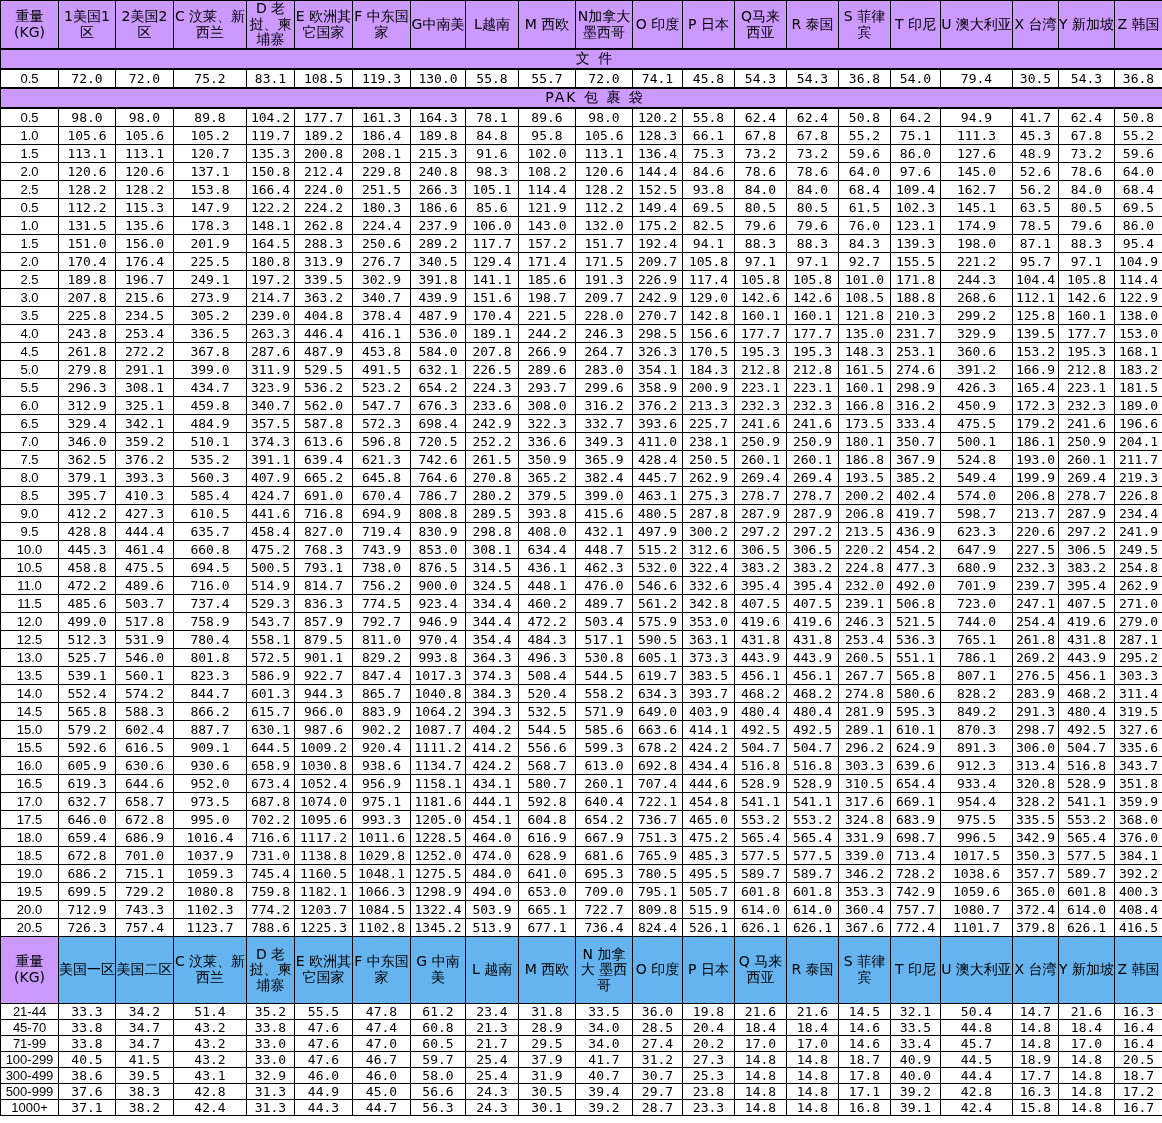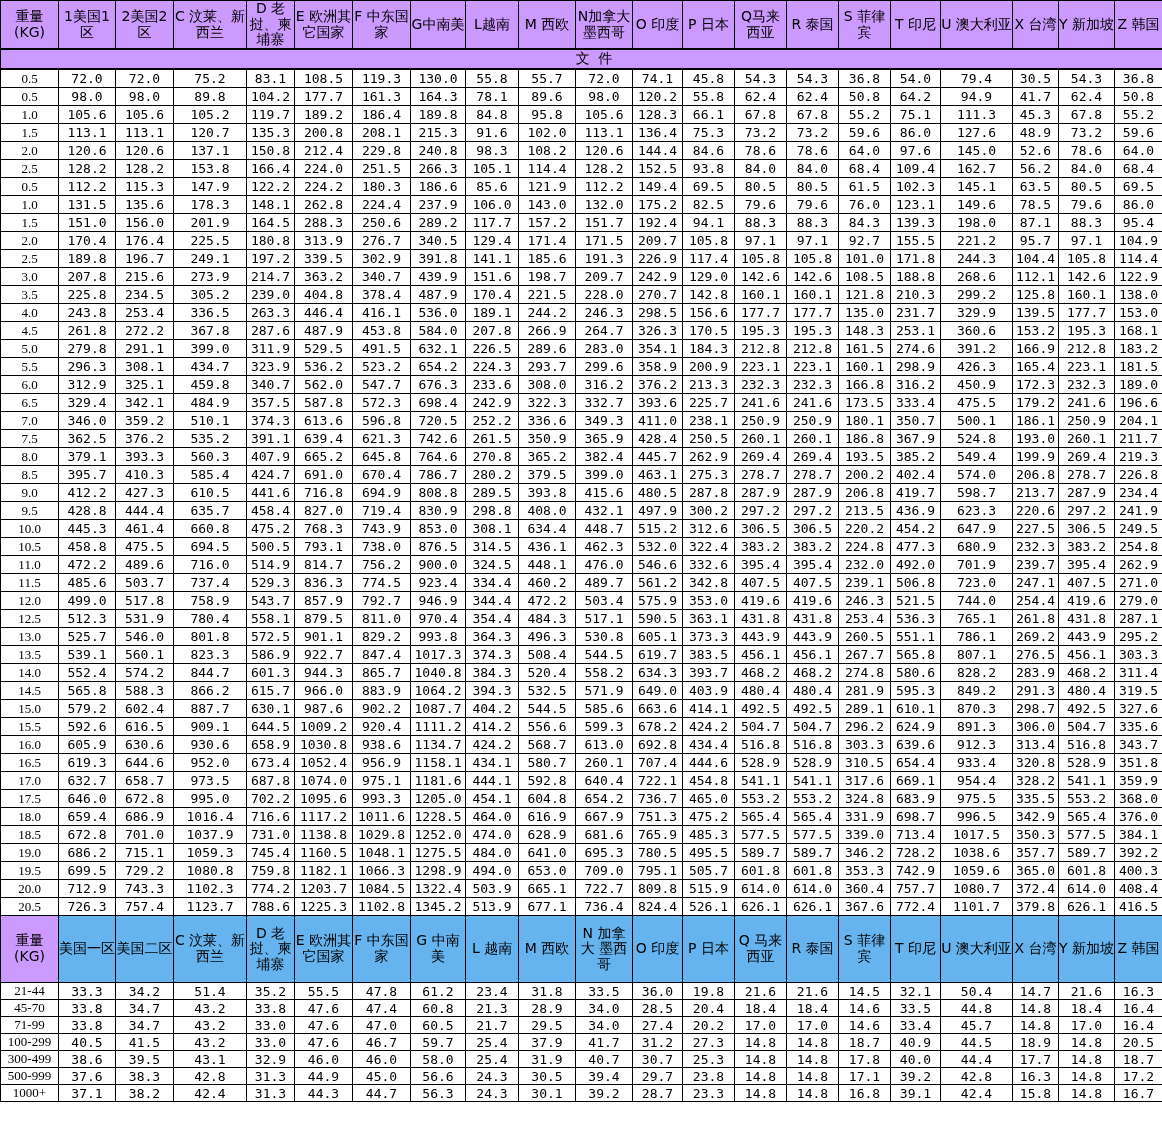--- a/index.html
+++ b/index.html
@@ -11,21 +11,21 @@
   tr.h1 th{height:46px;background:#cc99ff;font-weight:normal;font-size:14px;line-height:1.12;text-align:center;vertical-align:middle;}
   
   tr.band td{height:15px;background:#cc99ff;text-align:center;vertical-align:middle;font-size:14px;letter-spacing:2px;border-top:2px solid #000;border-bottom:2px solid #000;padding-left:27px;}
   
   tr.data td{height:17px;text-align:center;vertical-align:middle;background:#fff;font-family:"DejaVu Sans Mono","Liberation Mono",monospace;font-size:13px;white-space:nowrap;}
   
   tr.h2 th{height:66px;background:#66b4ef;font-weight:normal;font-size:14px;line-height:1.12;text-align:center;vertical-align:middle;}
   tr.h2 th.wcell{background:#cc99ff;}
   
   tr.data2 td{height:14px;text-align:center;vertical-align:middle;background:#fff;font-family:"DejaVu Sans Mono","Liberation Mono",monospace;font-size:13px;white-space:nowrap;}
-  tr.data td:first-child, tr.data2 td:first-child{font-family:Liberation Serif, serif;}
+  tr.data td:first-child, tr.data2 td:first-child{font-family:Liberation Sans, sans-serif;}
 </style>
 </head>
 <body>
 
 <div id="wrap">
   <table id="rate-table">
     <colgroup>
       <col style="width:58px">
         <col style="width:57px">
         <col style="width:58px">
@@ -91,20 +91,23 @@
           <td>45.8</td>
           <td>54.3</td>
           <td>54.3</td>
           <td>36.8</td>
           <td>54.0</td>
           <td>79.4</td>
           <td>30.5</td>
           <td>54.3</td>
           <td>36.8</td>
         </tr>
+        <tr class="band">
+          <td colspan="21">PAK 包 裹 袋</td>
+        </tr>
         <tr class="data">
           <td>0.5</td>
           <td>98.0</td>
           <td>98.0</td>
           <td>89.8</td>
           <td>104.2</td>
           <td>177.7</td>
           <td>161.3</td>
           <td>164.3</td>
           <td>78.1</td>
@@ -247,21 +250,21 @@
           <td>237.9</td>
           <td>106.0</td>
           <td>143.0</td>
           <td>132.0</td>
           <td>175.2</td>
           <td>82.5</td>
           <td>79.6</td>
           <td>79.6</td>
           <td>76.0</td>
           <td>123.1</td>
-          <td>149.6</td>
+          <td>174.9</td>
           <td>78.5</td>
           <td>79.6</td>
           <td>86.0</td>
         </tr>
         <tr class="data">
           <td>1.5</td>
           <td>151.0</td>
           <td>156.0</td>
           <td>201.9</td>
           <td>164.5</td>

